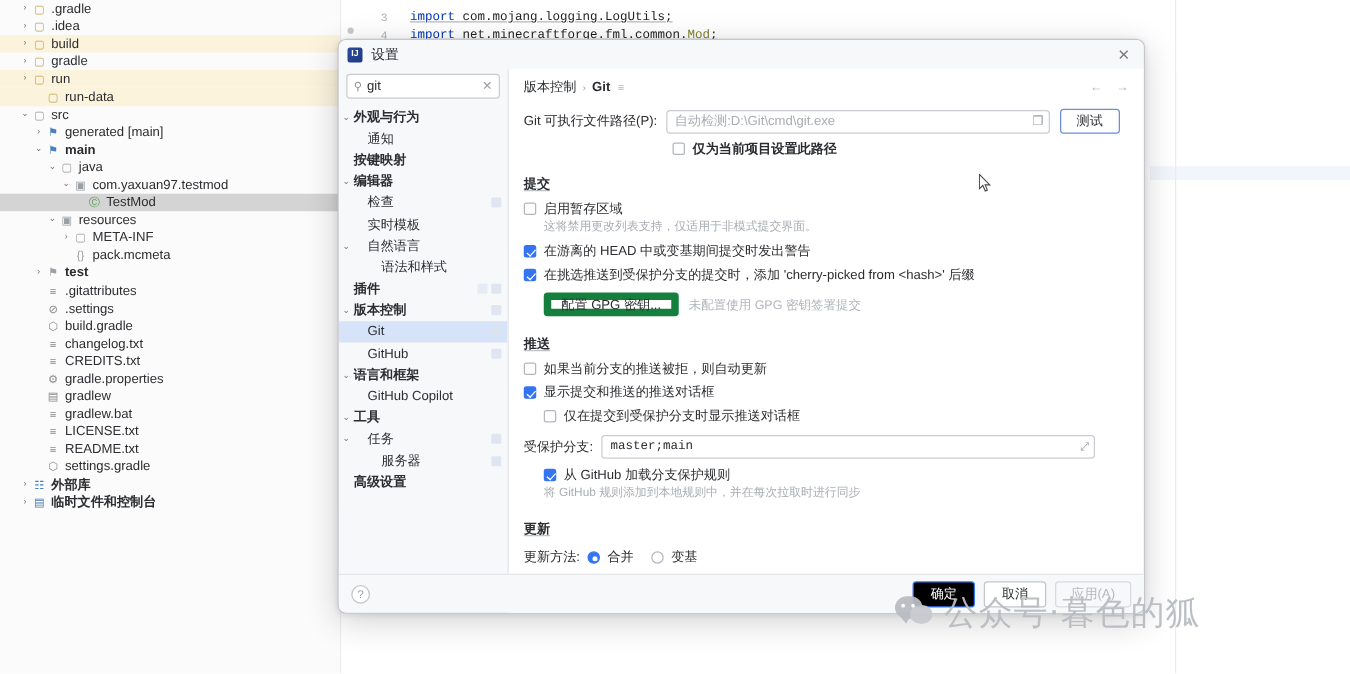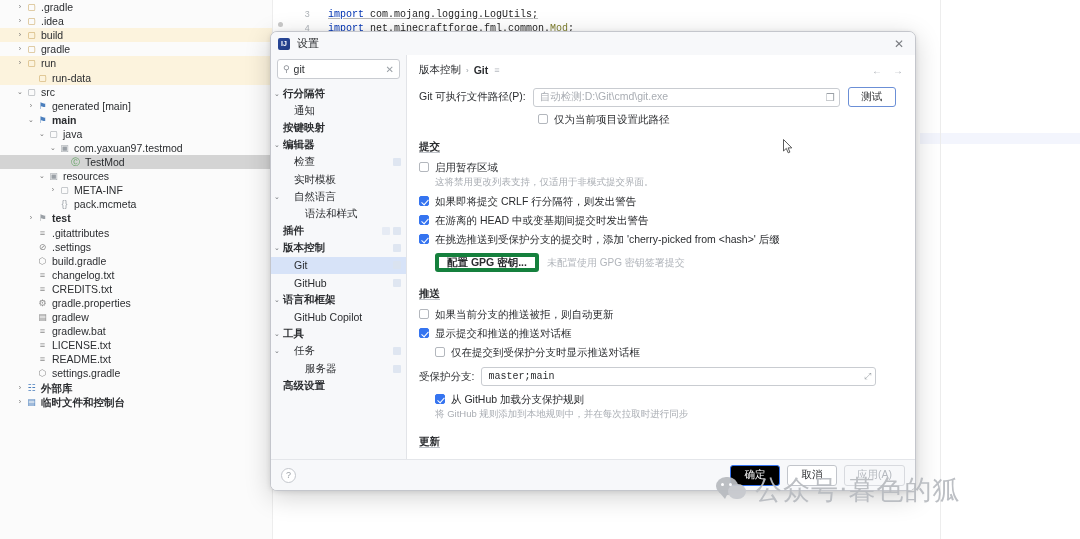--- a/index.html
+++ b/index.html
@@ -133,40 +133,40 @@
     border: 1px solid #6b8fd6; background: #fff; color: #2b2d30; font-size: 10.5px;
     display: flex; align-items: center; justify-content: center; margin-left: 8px;
   }
 
   .sec-title {
     font-size: 10.5px; color: #2b2d30; font-weight: bold; margin-top: 15px;
     text-decoration: underline; text-decoration-color: #bfc3c9;
     text-underline-offset: 2px;
   }
   .cbrow { display: flex; align-items: flex-start; margin-top: 7px; }
-  .cbrow.tight { margin-top: 6px; }
+  .cbrow.tight { margin-top: 6px; font-weight: bold; }
   .cb {
     width: 10px; height: 10px; flex: 0 0 10px; border-radius: 2px;
     border: 1px solid #b3b7bd; background: #fff; margin-top: 1px;
   }
   .cb.on { background: #3574f0; border-color: #3574f0; position: relative; }
   .cb.on::after {
     content: ""; position: absolute; left: 3px; top: 0.5px;
     width: 3px; height: 6px; border: solid #fff; border-width: 0 1.6px 1.6px 0;
     transform: rotate(42deg);
   }
   .cb-label { font-size: 10.5px; color: #2b2d30; margin-left: 6px; line-height: 12px; }
   .sub-desc { font-size: 9.5px; color: #a9adb3; margin-left: 16px; margin-top: 3px; line-height: 12px; }
   .indent { margin-left: 16px; }
 
   .gpg-row { display: flex; align-items: center; margin-top: 8px; margin-left: 16px; }
   .gpg-btn {
-    height: 19px; padding: 0 8px; border: 4px solid #15803d; border-radius: 3px;
+    height: 19px; padding: 0 8px; border: 6px solid #15803d; border-radius: 3px;
     background: #fff; font-size: 10.5px; color: #2b2d30;
-    display: flex; align-items: center; font-weight: bold;
+    display: flex; align-items: center;
   }
   .gpg-note { font-size: 10px; color: #b1b5bb; margin-left: 8px; }
 
   .radio-row { display: flex; align-items: center; margin-top: 9px; gap: 6px; }
   .radio { width: 10px; height: 10px; border-radius: 50%; border: 1px solid #b3b7bd; background: #fff; }
   .radio.on { border-color: #3574f0; background: #3574f0; position: relative; }
   .radio.on::after {
     content: ""; position: absolute; left: 3px; top: 3px; width: 4px; height: 4px;
     border-radius: 50%; background: #fff;
   }
@@ -411,21 +411,21 @@
         <div class="search-wrap">
           <div class="search-box">
             <span class="search-icon">⚲</span>
             <span class="search-val">git</span>
             <span class="search-clear">✕</span>
           </div>
         </div>
         <div class="nav-list" id="navlist">
             <div class="nav-row">
               <span class="nav-arrow">⌄</span>
-              <span class="nav-label b" style="padding-left: 0px;">行分隔符</span>
+              <span class="nav-label b" style="padding-left: 0px;">外观与行为</span>
             </div>
             <div class="nav-row">
               <span class="nav-arrow"></span>
               <span class="nav-label" style="padding-left: 11px;">通知</span>
             </div>
             <div class="nav-row">
               <span class="nav-arrow"></span>
               <span class="nav-label b" style="padding-left: 0px;">按键映射</span>
             </div>
             <div class="nav-row">
@@ -526,24 +526,20 @@
           <span class="cb-label">仅为当前项目设置此路径</span>
         </div>
 
         <div class="sec-title">提交</div>
         <div id="commit-items">
             <div class="cbrow">
               <span class="cb"></span>
               <span class="cb-label">启用暂存区域</span>
             </div>
             <div class="sub-desc">这将禁用更改列表支持，仅适用于非模式提交界面。</div>
-            <div class="cbrow">
-              <span class="cb on"></span>
-              <span class="cb-label">如果即将提交 CRLF 行分隔符，则发出警告</span>
-            </div>
             <div class="cbrow">
               <span class="cb on"></span>
               <span class="cb-label">在游离的 HEAD 中或变基期间提交时发出警告</span>
             </div>
             <div class="cbrow">
               <span class="cb on"></span>
               <span class="cb-label">在挑选推送到受保护分支的提交时，添加 'cherry-picked from &lt;hash&gt;' 后缀</span>
             </div>
           </div>
 

